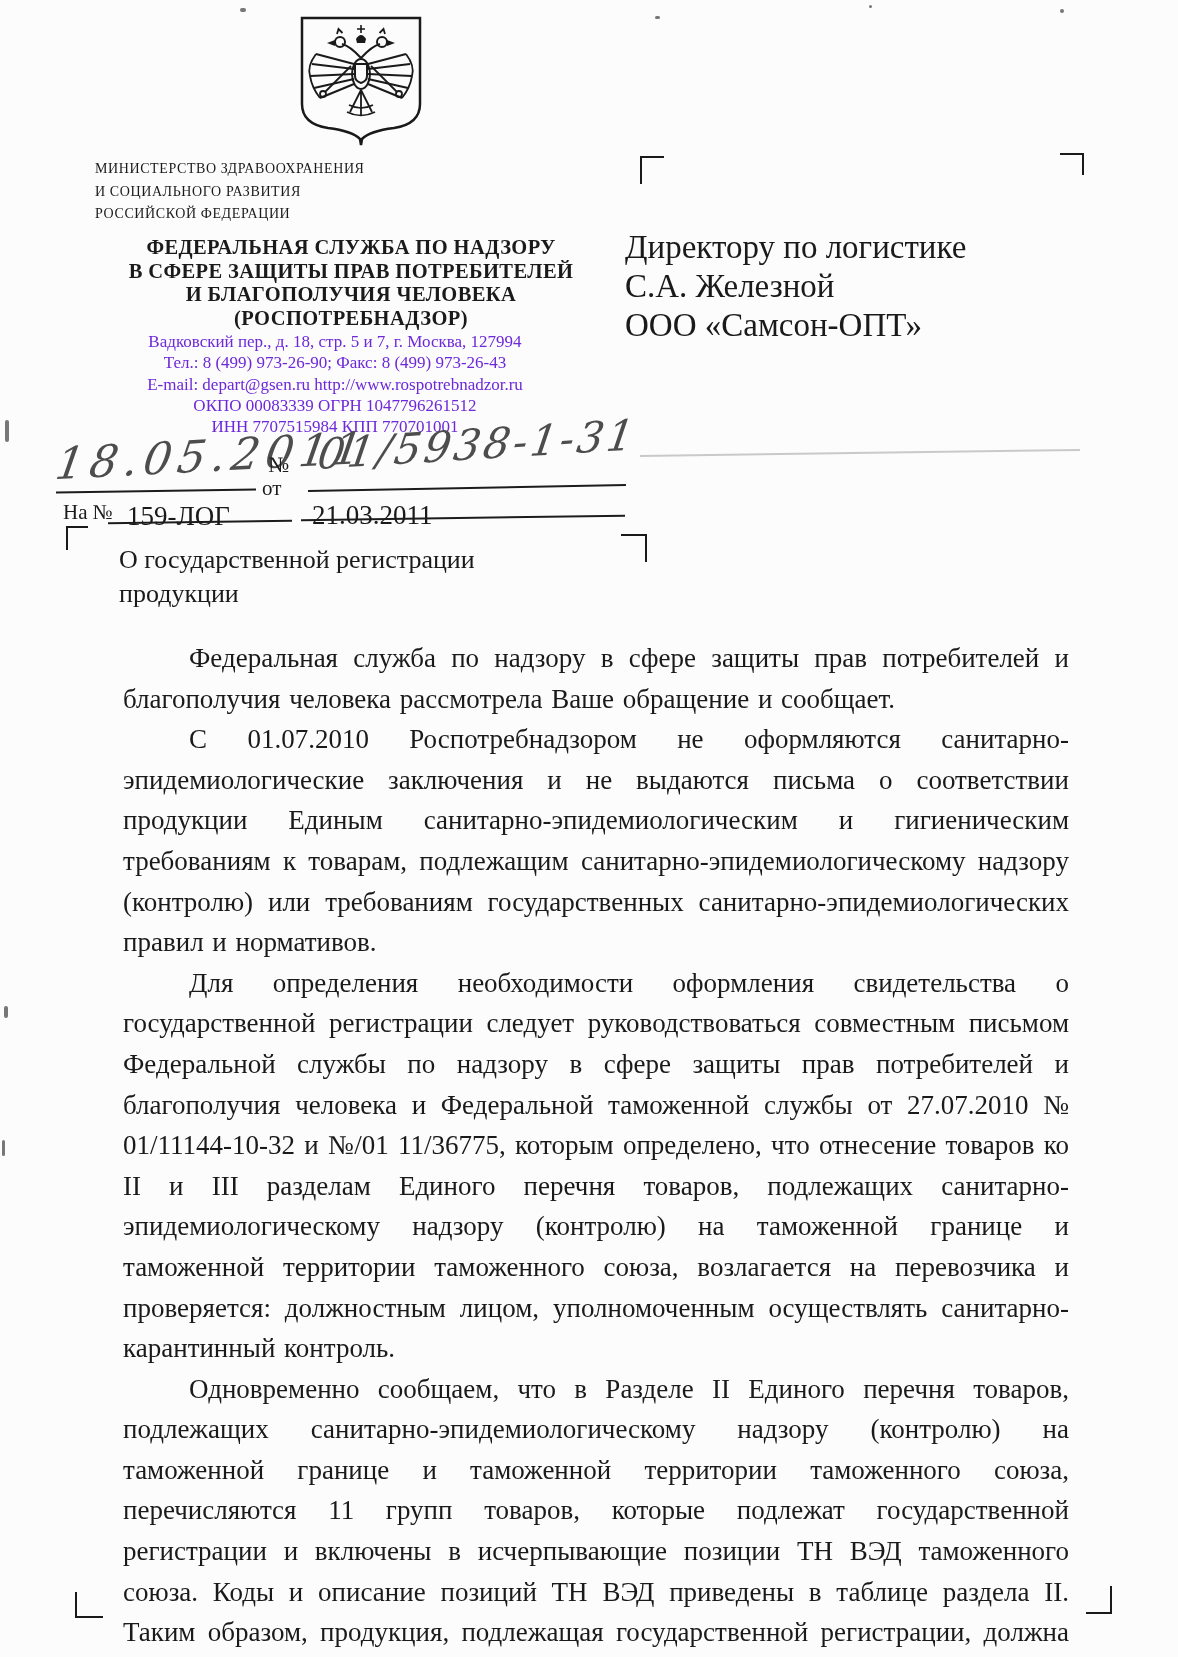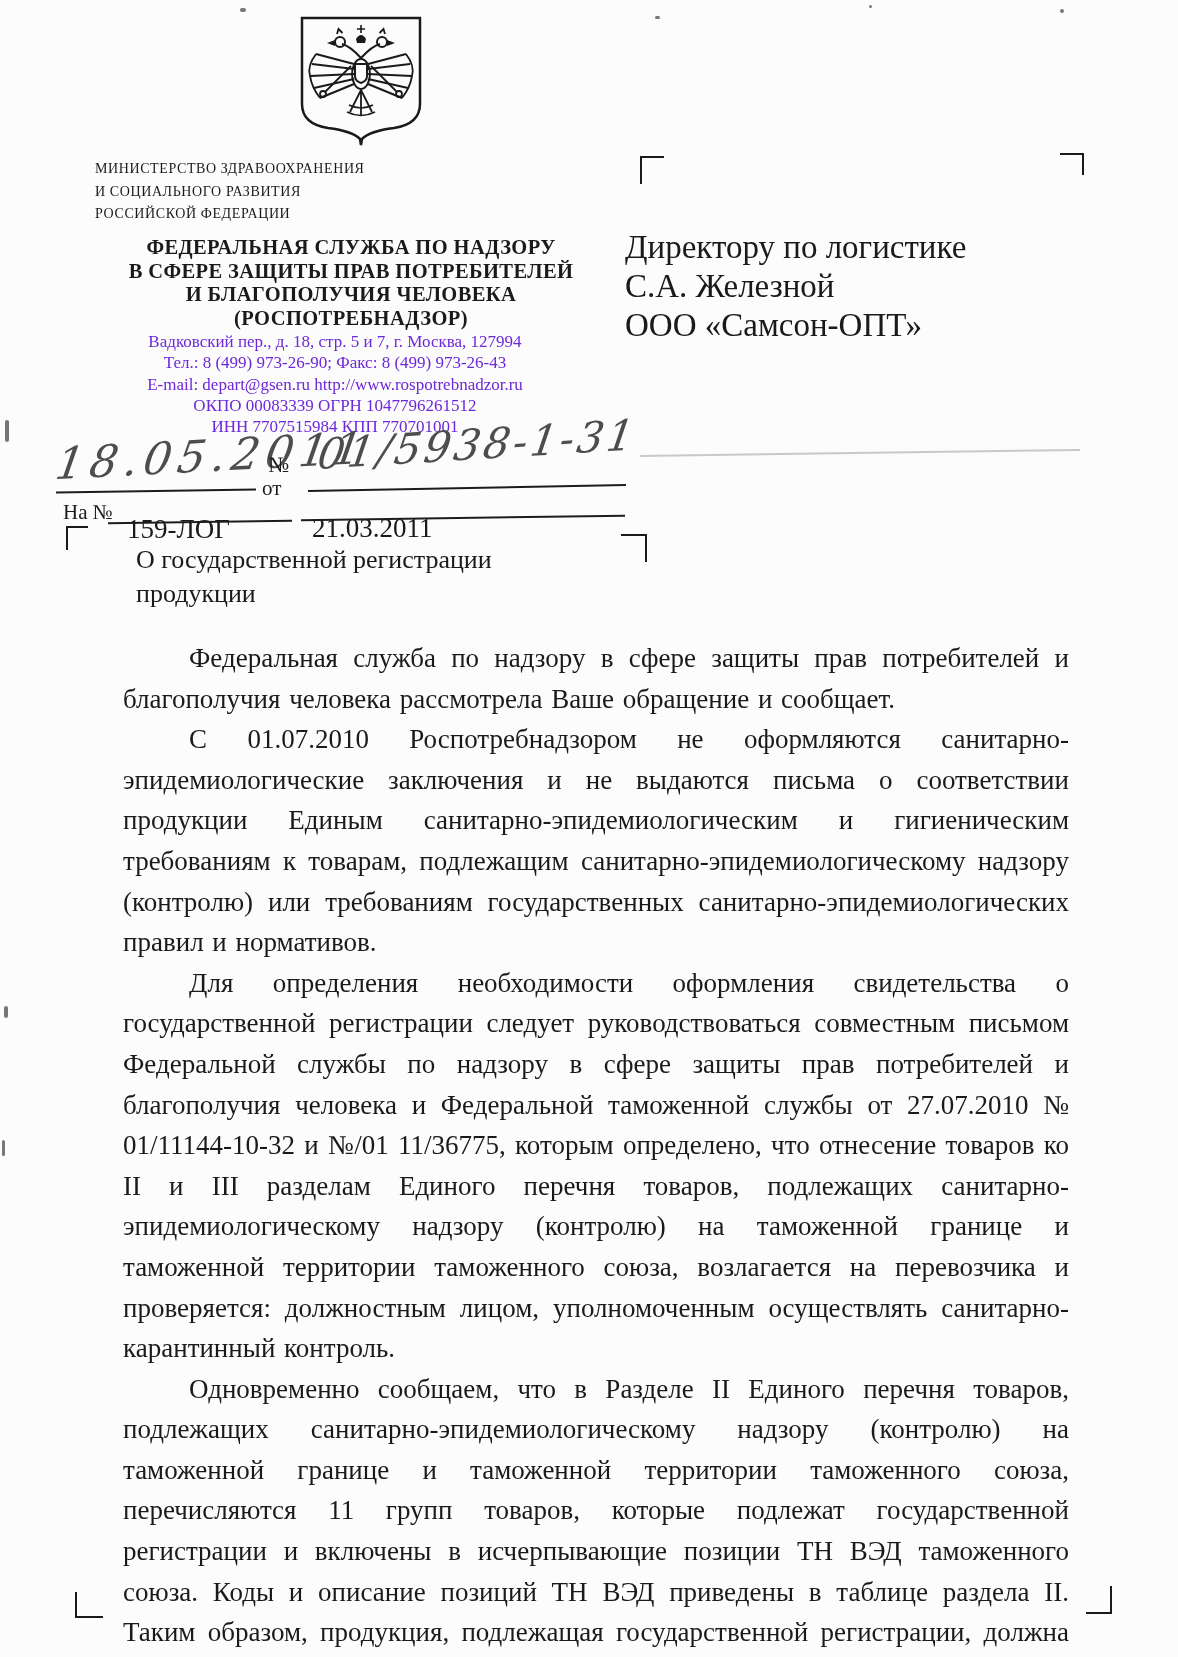--- a/index.html
+++ b/index.html
@@ -42,29 +42,29 @@
     transform:rotate(-3.5deg) skewX(-12deg);white-space:nowrap;}
   .rule{height:2px;background:#1c1c1c;}
   .rule-1{left:56px;top:490px;width:200px;transform:rotate(-0.9deg);}
   .rule-2{left:308px;top:487px;width:318px;transform:rotate(-1.1deg);}
   .rule-faint{left:640px;top:452px;width:440px;height:1.5px;background:#c9c9c9;
     transform:rotate(-0.8deg);}
   .lbl{font-size:21px;}
   .no-label{left:268px;top:452px;font-size:22px;}
   .na-label{left:63px;top:500px;}
   .ot-label{left:262px;top:476px;}
-  .typed-in{font-size:27px;white-space:nowrap;margin-top:13px;}
+  .typed-in{font-size:27px;white-space:nowrap;}
   .in-num{left:127px;top:501px;}
   .in-date{left:312px;top:500px;}
   .strike{height:2px;background:#1c1c1c;}
   .strike-1{left:108px;top:521px;width:184px;transform:rotate(-0.8deg);}
   .strike-2{left:301px;top:517px;width:324px;transform:rotate(-0.8deg);}
 
   
-  .subject{left:136px;top:543px;width:480px;font-size:26px;line-height:34px;}
+  .subject{left:119px;top:543px;width:480px;font-size:26px;line-height:34px;}
 
   
   .body-text{left:123px;top:638px;width:946px;
     font-size:27px;line-height:40.6px;text-align:justify;word-spacing:2px;}
   .body-text p{margin:0;text-indent:66px;}
 
   
   .speck{background:#777;border-radius:2px;}
 </style>
 </head>

